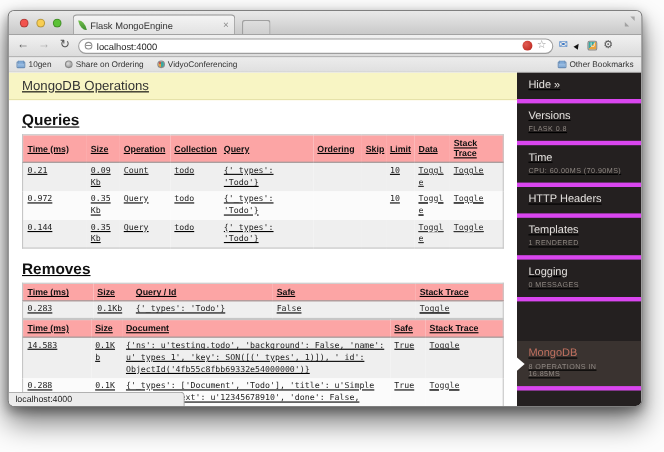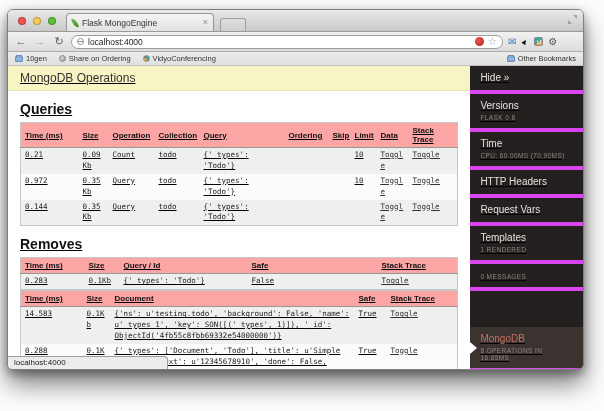--- a/index.html
+++ b/index.html
@@ -281,27 +281,25 @@
               <div class="sb-sub">Flask 0.8</div>
             </div>
             <div class="sb-item">
               <div class="sb-label">Time</div>
               <div class="sb-sub">CPU: 60.00ms (70.90ms)</div>
             </div>
             <div class="sb-item">
               <div class="sb-label">HTTP Headers</div>
             </div>
             <div class="sb-item">
-              <div class="sb-label">Request Vars</div>
-            </div>
-            <div class="sb-item">
               <div class="sb-label">Templates</div>
               <div class="sb-sub">1 rendered</div>
             </div>
             <div class="sb-item">
+              <div class="sb-label">Logging</div>
               <div class="sb-sub">0 messages</div>
             </div>
             <div class="sb-item active">
               <div class="sb-arrow"></div>
               <div class="sb-label">MongoDB</div>
               <div class="sb-sub">8 operations in 16.85ms</div>
             </div>
           </div>
       </div>
     </div>

